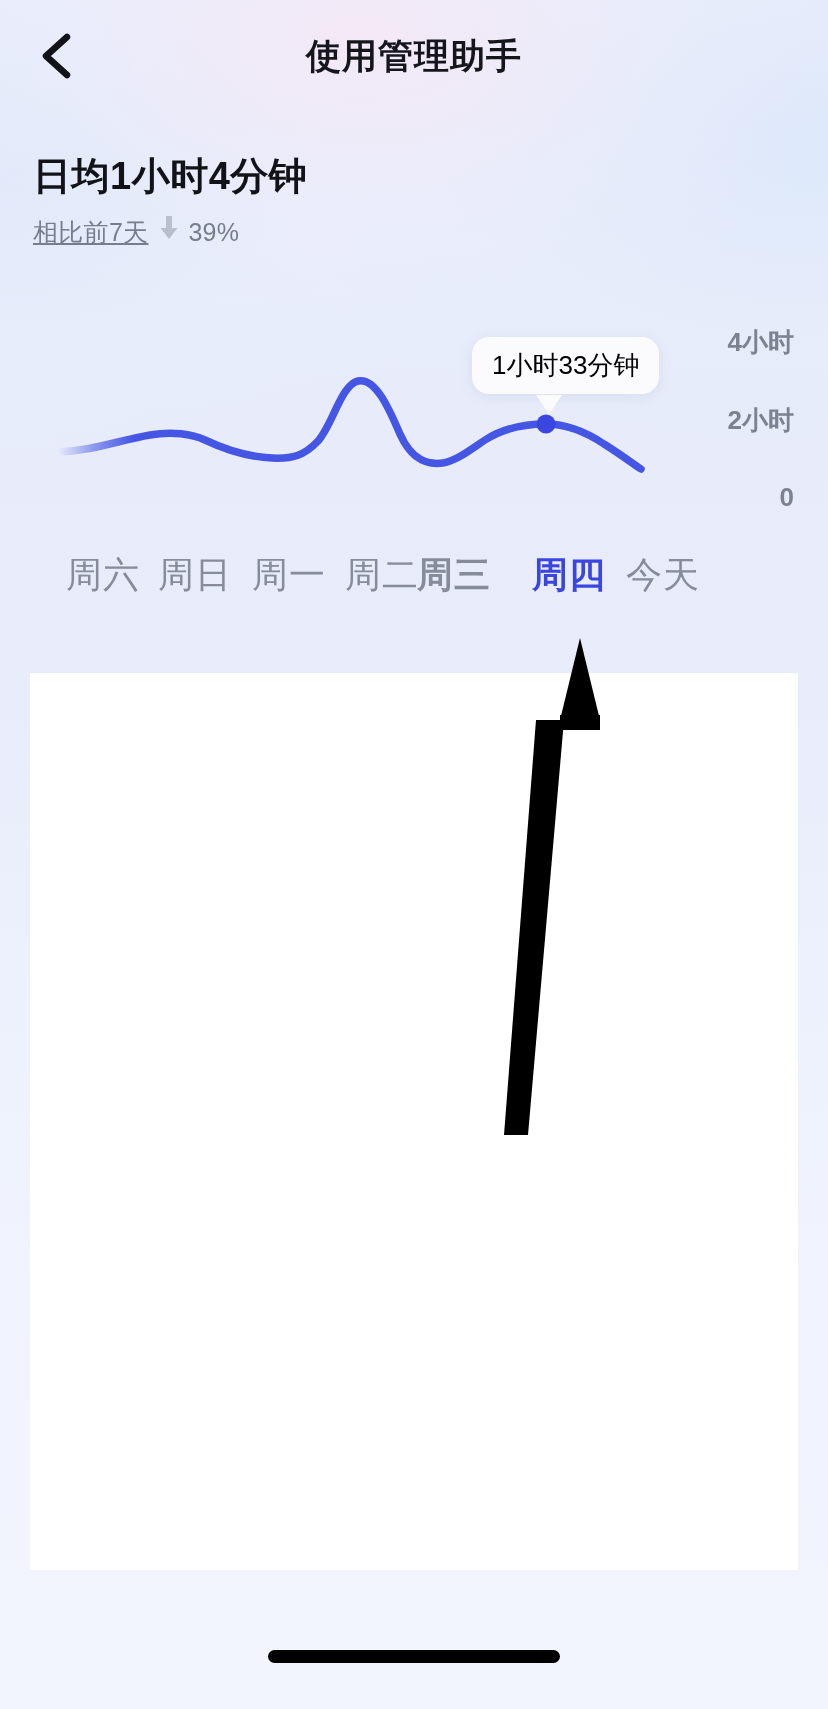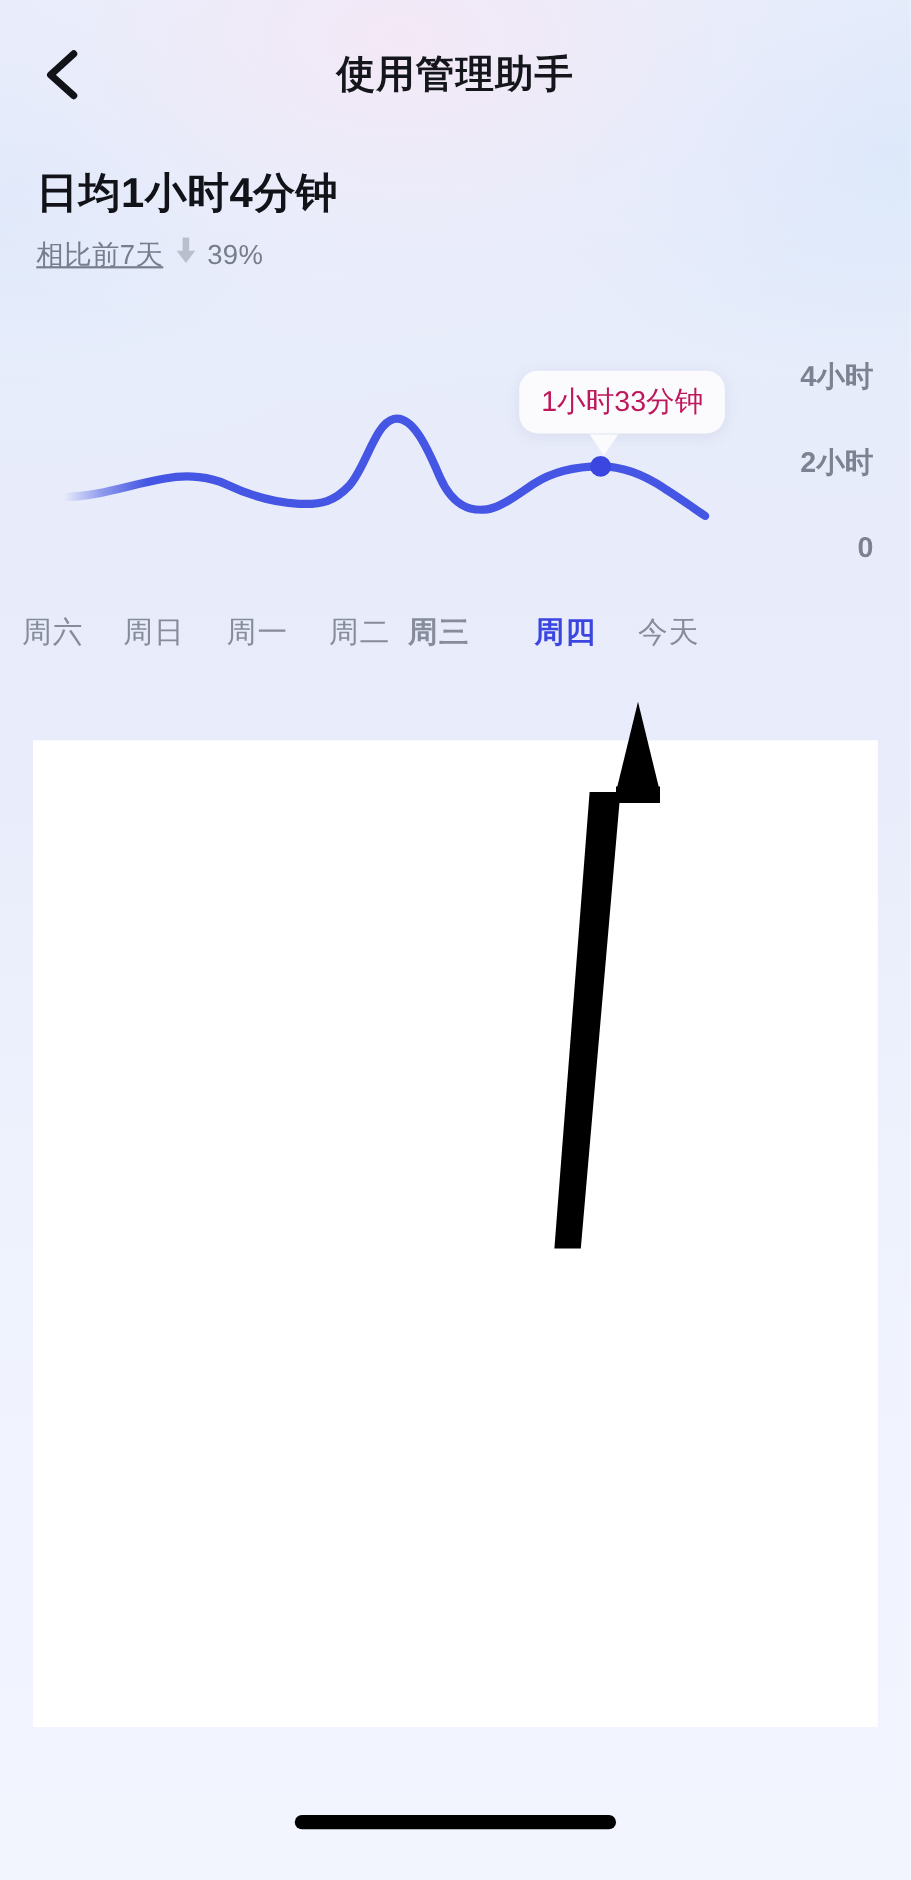--- a/index.html
+++ b/index.html
@@ -14,21 +14,21 @@
     background:
       radial-gradient(ellipse 520px 300px at 44% 2%, rgba(244,232,246,0.95) 0%, rgba(238,235,250,0.45) 55%, rgba(234,238,252,0) 100%),
       radial-gradient(ellipse 560px 340px at 97% 8%, rgba(219,232,250,0.95) 0%, rgba(228,236,251,0.35) 60%, rgba(234,238,252,0) 100%),
       radial-gradient(ellipse 500px 320px at 2% 10%, rgba(222,233,250,0.9) 0%, rgba(231,238,252,0.3) 60%, rgba(236,240,253,0) 100%),
       linear-gradient(180deg, #e9effb 0%, #e8ecfa 24%, #e9edfb 42%, #eef2fd 62%, #f1f4fe 80%, #f2f5fe 100%);
     overflow: hidden;
   }
 
   
   #topbar {
-    position:absolute; left:0; top:12px; width:660px; height:110px;
+    position:absolute; left:0; top:0; width:660px; height:110px;
   }
   #back-btn {
     position:absolute; left:16px; top:14px; width:84px; height:84px;
     display:flex; align-items:center; justify-content:center;
     cursor:pointer;
   }
   #back-btn svg { display:block; }
   #page-title {
     position:absolute; left:0; top:24px; width:828px;
     text-align:center;
@@ -65,39 +65,39 @@
 
   
   #tooltip {
     position:absolute; left:472px; top:42px;
     background:#fbfbfd;
     border-radius:17px;
     padding:13px 20px 14px;
     box-shadow:0 3px 14px rgba(80,90,140,0.10);
   }
   #tooltip-text {
-    font-size:26px; color:#be185d; line-height:30px; white-space:nowrap;
+    font-size:26px; color:#000000; line-height:30px; white-space:nowrap;
     font-weight:500;
   }
   #tooltip-tail {
     position:absolute; left:536px; top:100px;
     width:0;height:0;
     border-left:13px solid transparent;
     border-right:13px solid transparent;
     border-top:19px solid #fbfbfd;
   }
 
   
   #day-labels {
     position:absolute; left:0; top:555px; width:828px; height:50px;
   }
   .day-label {
     position:absolute; top:0;
-    font-size:27px; line-height:40px; color:#868c9b;
-    text-align:left; white-space:nowrap; cursor:pointer;
+    font-size:36px; line-height:40px; color:#868c9b;
+    text-align:right; white-space:nowrap; cursor:pointer;
     letter-spacing:1px;
   }
   .day-label.active { color:#3b46e0; font-weight:700; }
 
   
   #content-card {
     position:absolute; left:30px; top:673px;
     width:768px; height:897px;
     background:#ffffff;
   }

